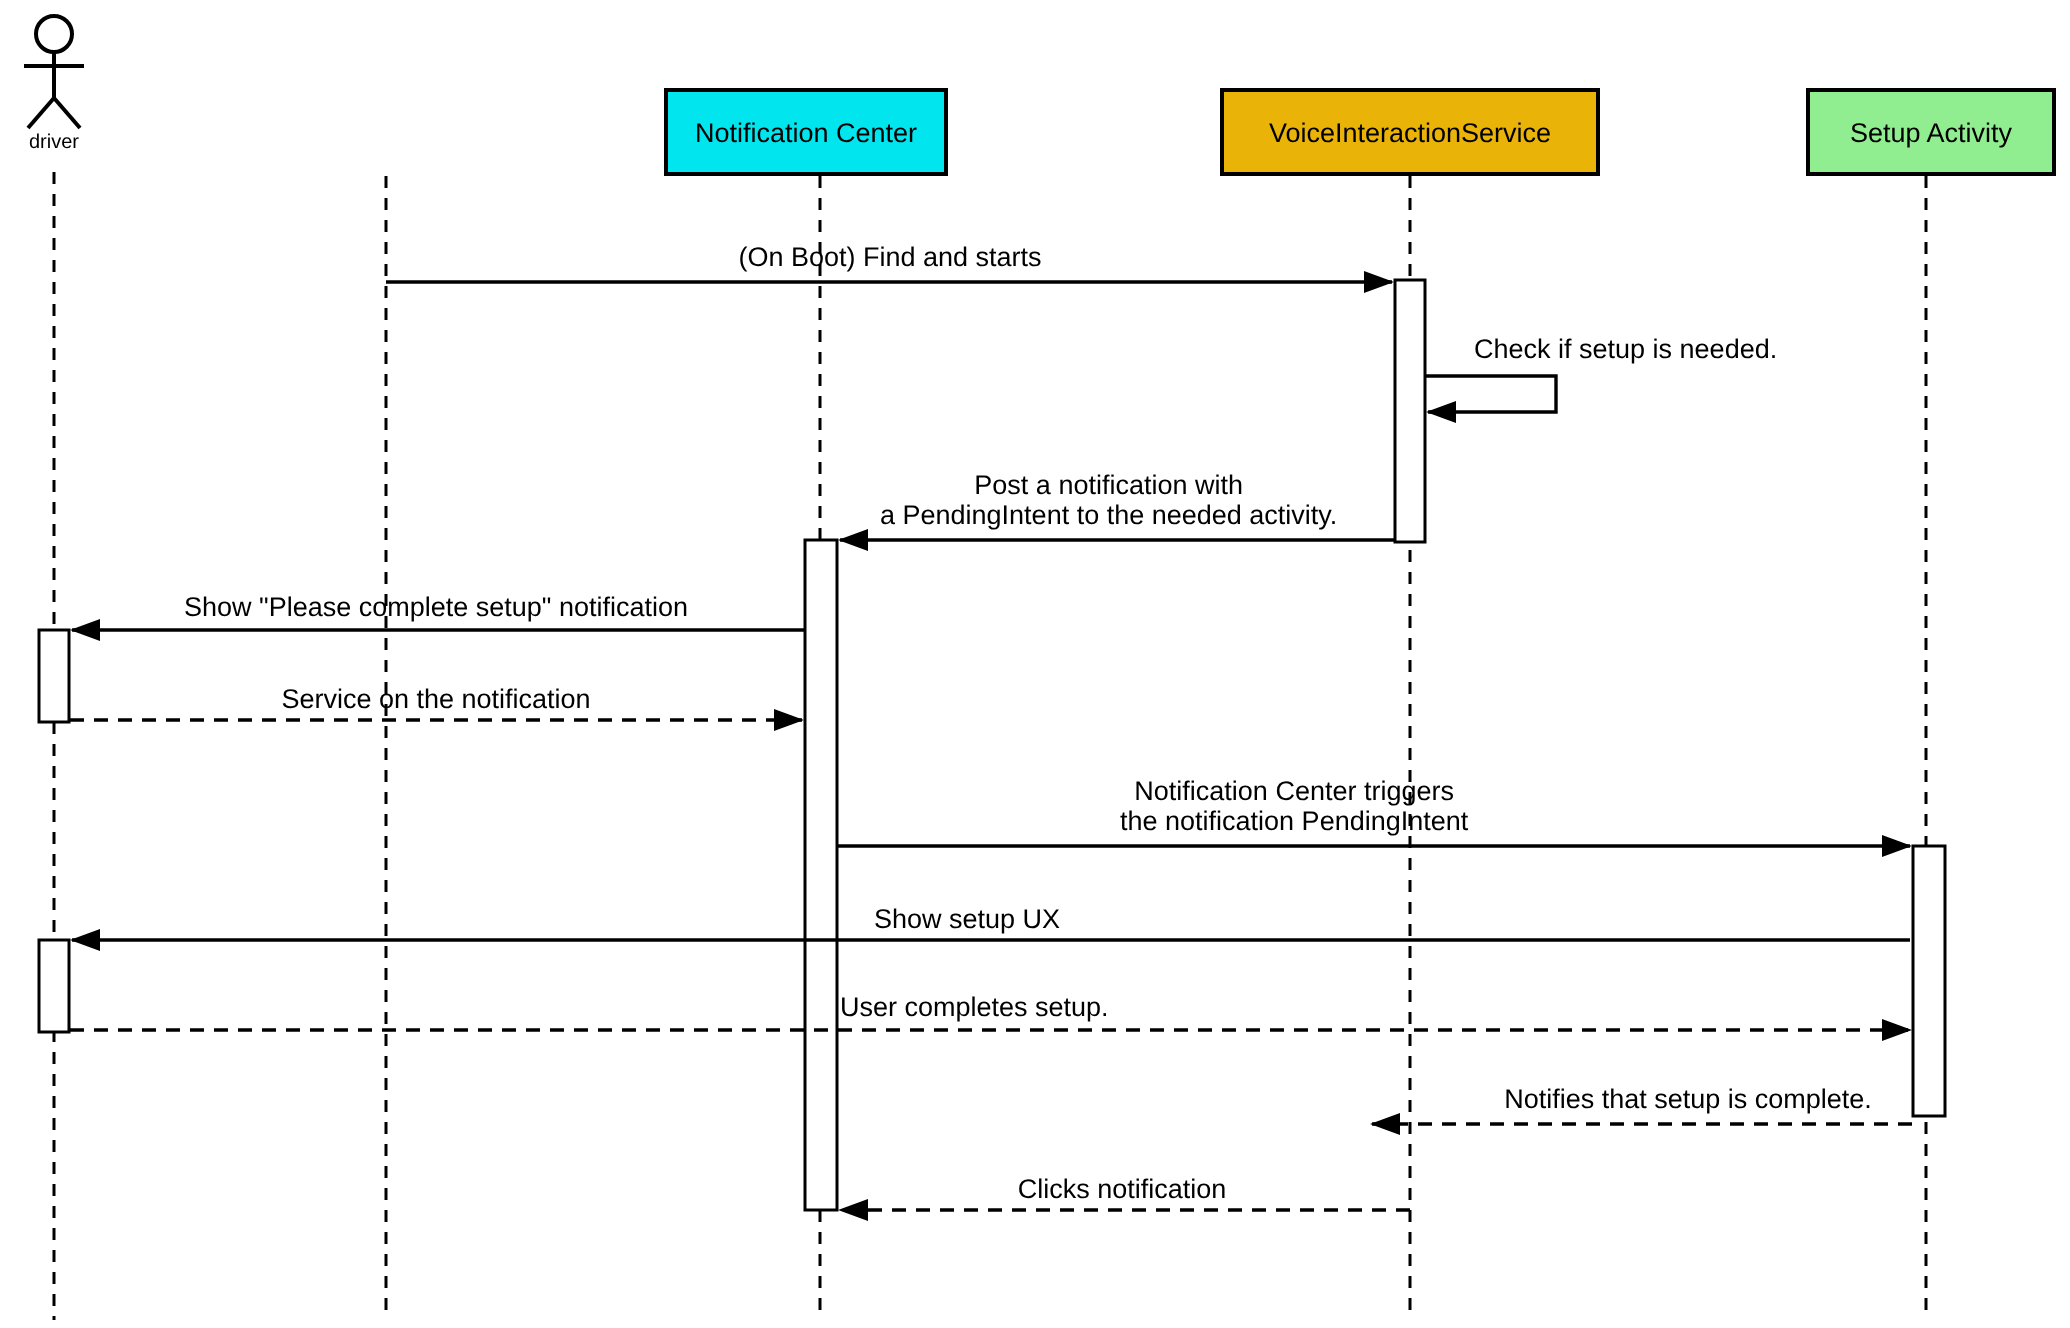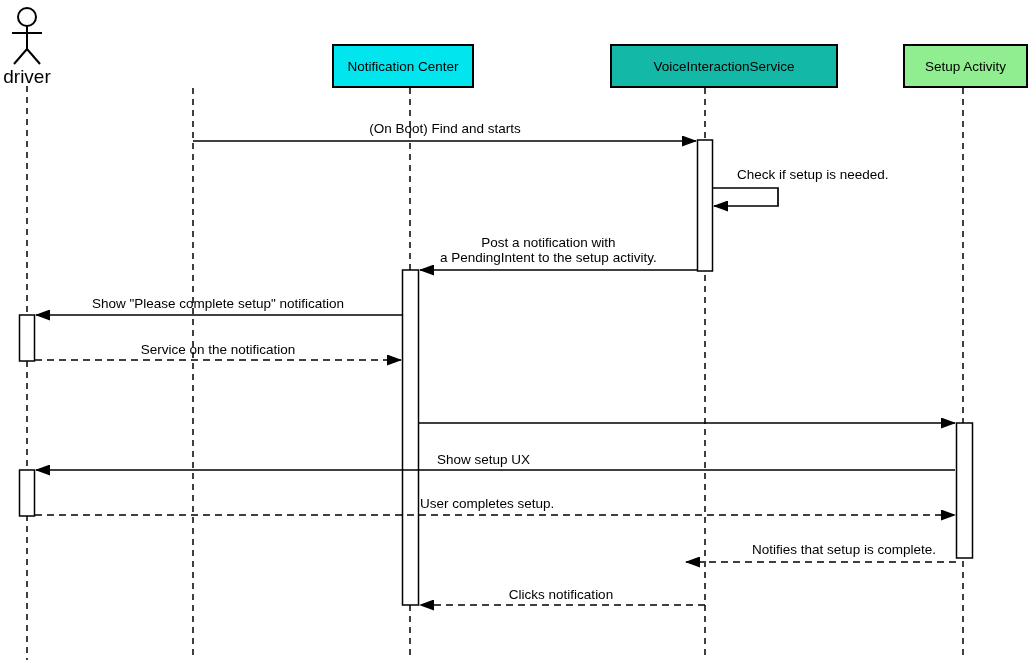--- a/index.html
+++ b/index.html
@@ -11,21 +11,21 @@
   .pbox {
     position:absolute; box-sizing:border-box; border:2px solid #000;
     display:flex; align-items:center; justify-content:center; text-align:center;
     font-size:13.5px; line-height:17px; white-space:pre-line;
   }
   .msg {
     position:absolute; font-size:13.5px; line-height:15px; white-space:pre-line;text-align:center;
   }
   .msg.center { transform:translateX(-50%); text-align:left; }
   .actor-label {
-    position:absolute; font-size:19px; transform:translateX(-50%);
+    position:absolute; font-size:10px; transform:translateX(-50%);
   }
 </style>
 </head>
 <body>
 
 <div class="stage">
 
   <svg class="layer" viewBox="0 0 1035 664" xmlns="http://www.w3.org/2000/svg">
     <defs>
       <marker id="arrow" markerUnits="userSpaceOnUse" markerWidth="15" markerHeight="11" refX="14" refY="5.5" orient="auto">
@@ -69,35 +69,37 @@
       <line x1="956" y1="562" x2="686" y2="562" stroke-dasharray="7 5" marker-end="url(#arrow)"></line>
       <line x1="705" y1="605" x2="420" y2="605" stroke-dasharray="7 5" marker-end="url(#arrow)"></line>
     </g>
   </svg>
 
   <div class="actor-label" style="left:27px; top:66px;">driver</div>
 
 
   <div class="pbox" style="left: 332px; top: 44px; width: 142px; height: 44px; background-color: rgb(0, 229, 238);">Notification Center</div>
 
-  <div class="pbox" style="left: 610px; top: 44px; width: 228px; height: 44px; background-color: #14b8a6;">VoiceInteractionService</div>
+  <div class="pbox" style="left: 610px; top: 44px; width: 190px; height: 44px; background-color: #eab308;">VoiceInteractionService</div>
 
   <div class="pbox" style="left: 903px; top: 44px; width: 125px; height: 44px; background-color: rgb(144, 238, 144);">Setup Activity</div>
 
   <div class="msg center" style="left:445px; top:121px;">(On Boot) Find and starts</div>
 
   <div class="msg" style="left:737px; top:167px;">Check if setup is needed.</div>
 
   <div class="msg" style="left:440px; top:235px;">Post a notification with
-a PendingIntent to the setup activity.</div>
+a PendingIntent to the needed activity.</div>
 
   <div class="msg center" style="left:218px; top:296px;">Show "Please complete setup" notification</div>
 
   <div class="msg center" style="left:218px; top:342px;">Service on the notification</div>
 
+  <div class="msg" style="left:560px; top:388px;">Notification Center triggers
+the notification PendingIntent</div>
 
   <div class="msg" style="left:437px; top:452px;">Show setup UX</div>
 
   <div class="msg" style="left:420px; top:496px;">User completes setup.</div>
 
   <div class="msg center" style="left:830px; top:542px;margin-left:14px;">Notifies that setup is complete.</div>
 
   <div class="msg center" style="left:561px; top:587px;">Clicks notification</div>
 
 </div>

